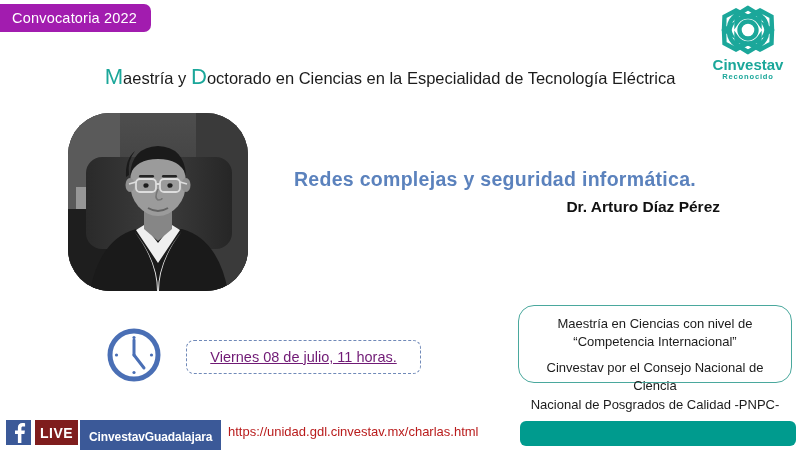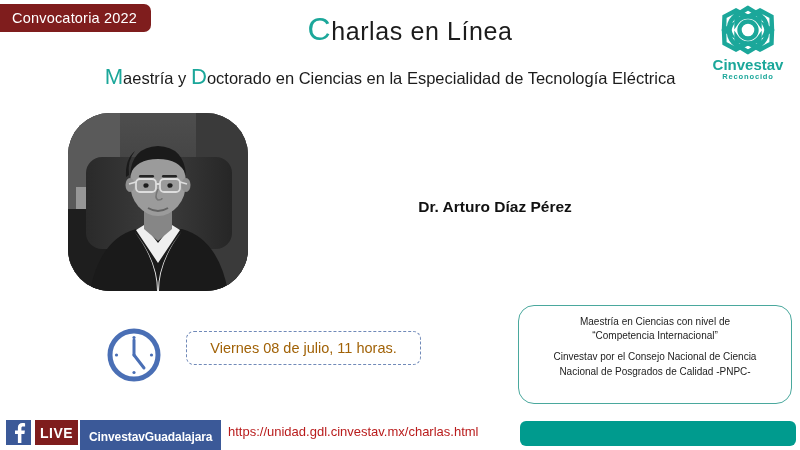--- a/index.html
+++ b/index.html
@@ -18,21 +18,21 @@
   }
 
   
   .badge-convocatoria {
     position: absolute;
     left: 0; top: 4px;
     height: 28px;
     padding: 0 14px 0 12px;
     display: flex;
     align-items: center;
-    background: #7f1d1d;
+    background: #a21caf;
     border-radius: 0 7px 7px 0;
     color: #ffffff;
     font-size: 14.5px;
     letter-spacing: .2px;
     white-space: nowrap;
   }
 
   
   .title-main {
     position: absolute;
@@ -108,59 +108,60 @@
     font-size: 19.5px;
     font-weight: bold;
     color: #5b82bd;
     letter-spacing: .3px;
     white-space: nowrap;
   }
   .talk-speaker {
     position: absolute;
     left: 270px; top: 198px;
     width: 450px;
-    text-align: center;
+    text-align: right;
     font-size: 15.5px;
     font-weight: bold;
     color: #111111;
     white-space: nowrap;
   }
 
   
   .clock {
     position: absolute;
     left: 104px; top: 325px;
     width: 60px; height: 60px;
   }
   .clock svg { display: block; }
   .date-box {
     position: absolute;
-    left: 186px; top: 331px;
+    left: 186px; top: 340px;
     width: 235px; height: 34px;
     border: 1.6px dashed #7089b8;
     border-radius: 8px;
     display: flex;
     align-items: center;
     justify-content: center;
     font-size: 14.5px;
-    color: #a16207;
-    white-space: nowrap;
+    color: #701a75;
+    white-space: nowrap;
+    text-decoration: underline;
   }
 
   
   .accred {
     position: absolute;
     left: 518px; top: 305px;
-    width: 274px; height: 99px;
+    width: 274px; height: 78px;
     border: 1.2px solid #4aa89d;
     border-radius: 16px;
     padding: 9px 10px 0 10px;
     text-align: center;
     color: #1c1c1c;
-    font-size: 10px;
+    font-size: 13px;
     line-height: 1.42;
   }
   .accred .gap { height: 7px; }
 
   
   .fb-icon {
     position: absolute;
     left: 6px; top: 420px;
     width: 25px; height: 25px;
     background: #3b5998;
@@ -213,23 +214,20 @@
 </style>
 </head>
 <body>
 
 <div class="poster">
 
   <div class="badge-convocatoria">
     <span>Convocatoria 2022</span>
   </div>
 
-  <div class="title-main">
-    <span class="dropcap">C</span><span>harlas en Línea</span>
-  </div>
 
   <div class="title-sub">
     <span class="dropcap">M</span><span>aestría y </span><span class="dropcap">D</span><span>octorado en Ciencias en la Especialidad de Tecnología Eléctrica</span>
   </div>
 
   <div class="logo">
     <span>
       <svg width="58" height="52" viewBox="0 0 58 52">
         <g fill="none" stroke="#1ba79a" stroke-width="4.4">
           <circle cx="29" cy="26" r="8.5"></circle>
@@ -294,20 +292,21 @@
         <line x1="112" y1="69" x2="119" y2="71"></line>
       </g>
       <ellipse cx="78" cy="72.5" rx="2.6" ry="2.3" fill="#241c18"></ellipse>
       <ellipse cx="102" cy="72.5" rx="2.6" ry="2.3" fill="#241c18"></ellipse>
 
       <path d="M90 76 q-4 9 0 11 q4 0 4 -2" fill="none" stroke="#8e7164" stroke-width="1.6"></path>
       <path d="M80 95 q10 6 20 0" fill="none" stroke="#7d5c50" stroke-width="2"></path>
     </svg>
   </div>
 
+  <div class="talk-title">Redes complejas y seguridad informática.</div>
   <div class="talk-speaker">Dr. Arturo Díaz Pérez</div>
 
   <div class="clock">
     <svg width="60" height="60" viewBox="0 0 60 60">
       <circle cx="30" cy="30" r="24" fill="none" stroke="#4a6fb5" stroke-width="5"></circle>
       <circle cx="30" cy="12.5" r="1.6" fill="#4a6fb5"></circle>
       <circle cx="47.5" cy="30" r="1.6" fill="#4a6fb5"></circle>
       <circle cx="30" cy="47.5" r="1.6" fill="#4a6fb5"></circle>
       <circle cx="12.5" cy="30" r="1.6" fill="#4a6fb5"></circle>
       <line x1="30" y1="30" x2="30" y2="15" stroke="#4a6fb5" stroke-width="3" stroke-linecap="round"></line>

